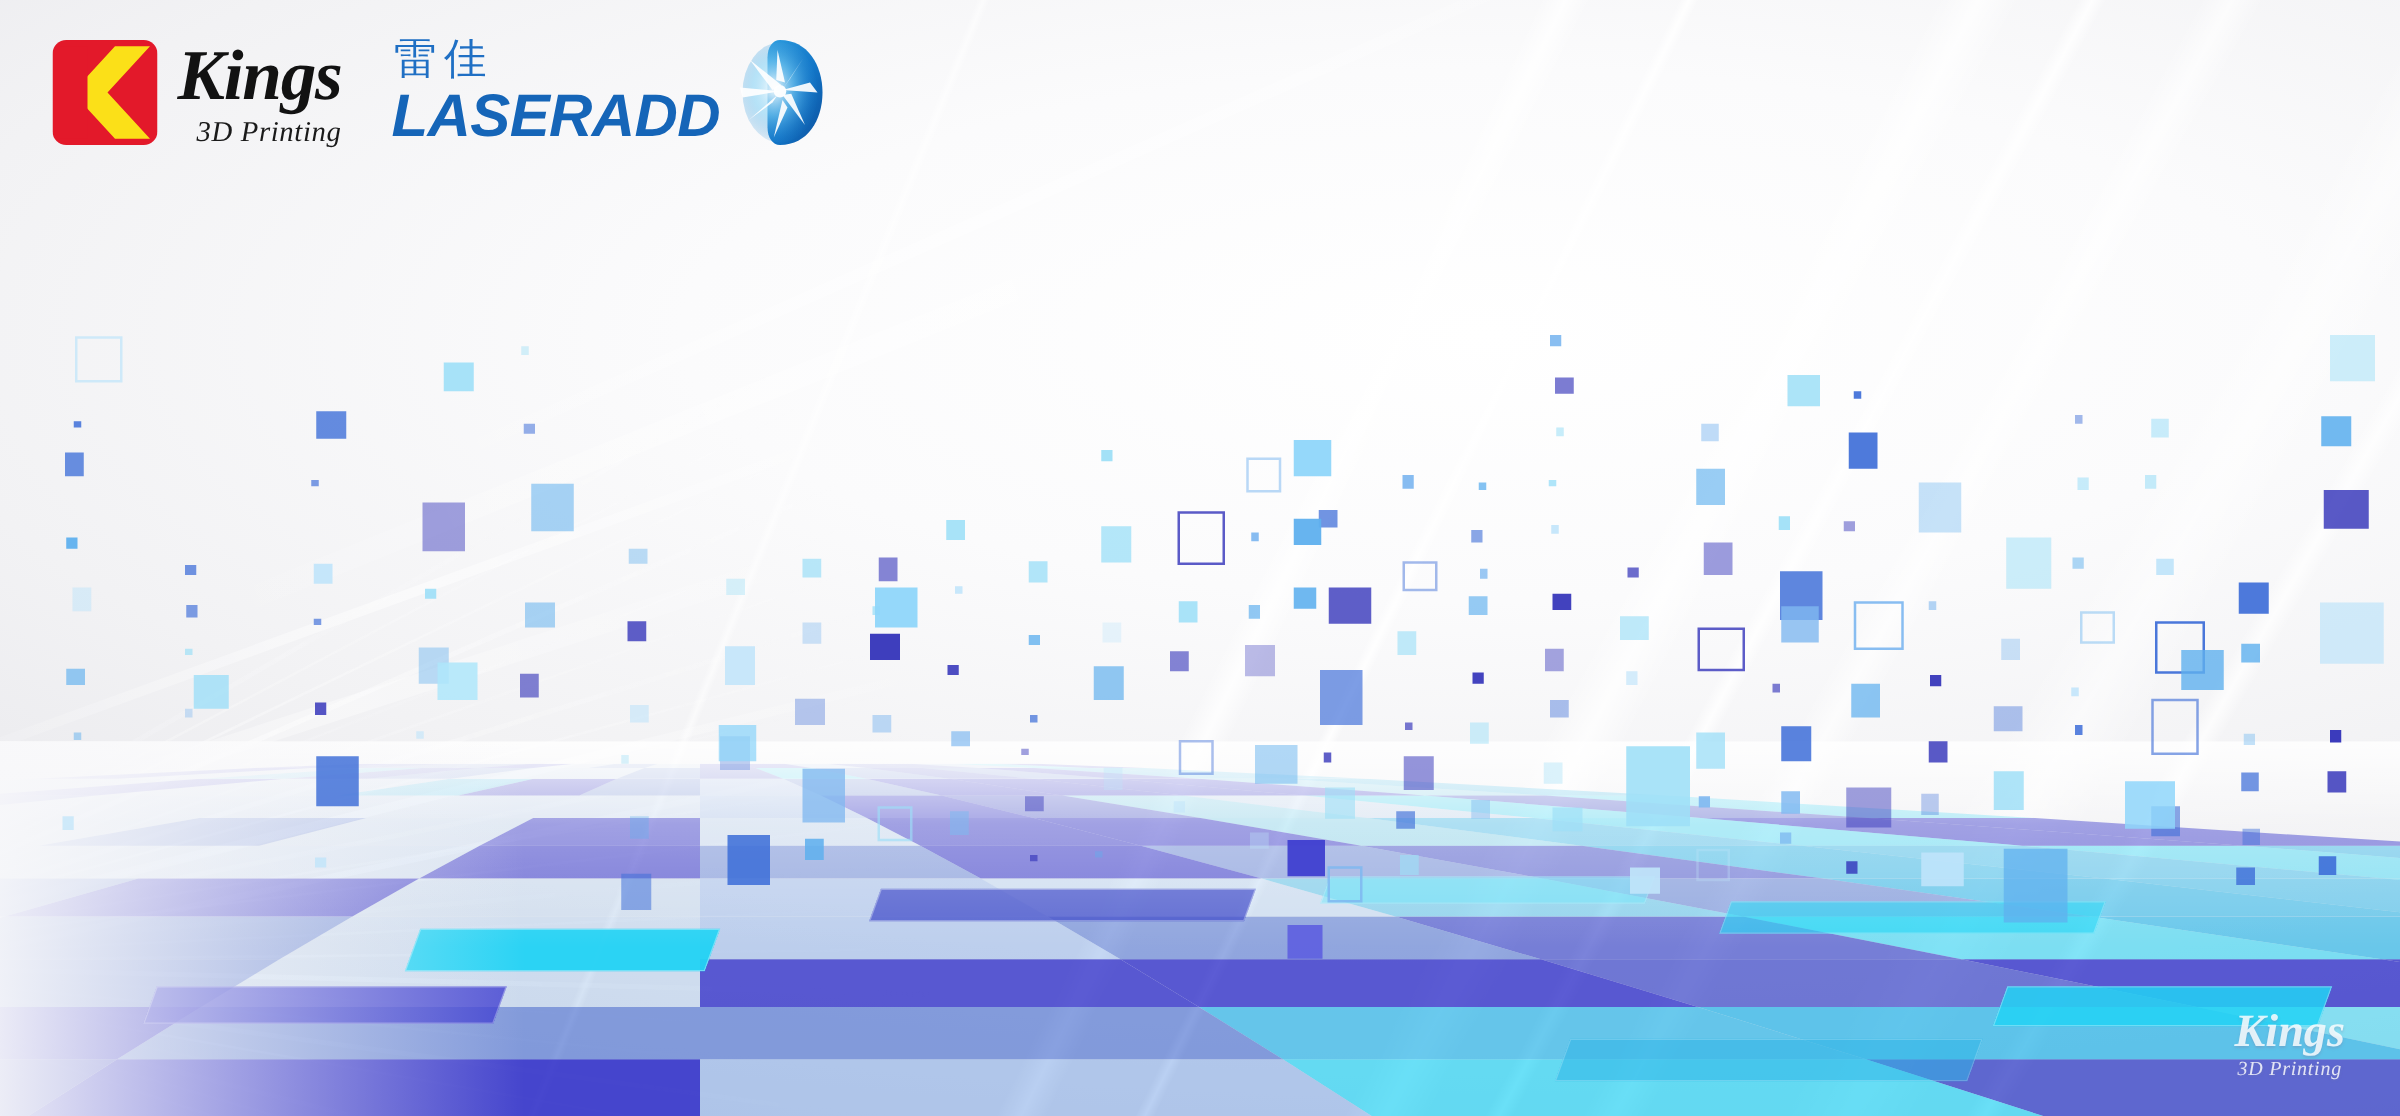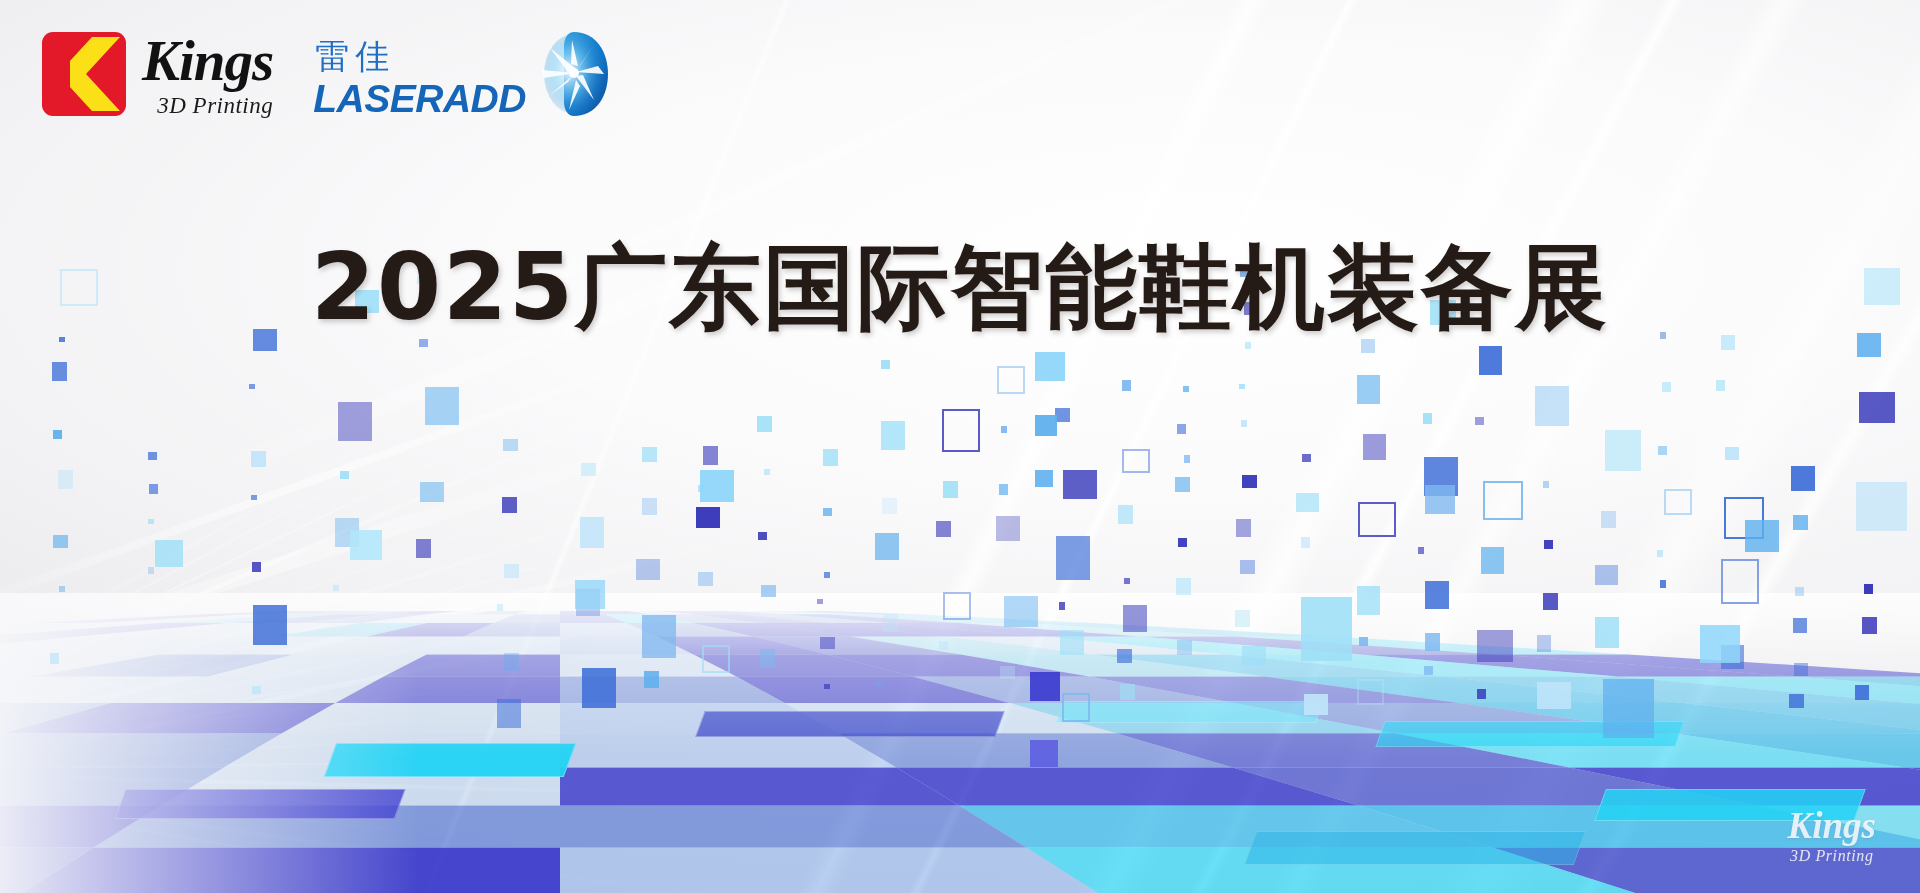--- a/index.html
+++ b/index.html
@@ -69,29 +69,29 @@
   .ktext{display:flex;flex-direction:column;line-height:1;}
   .ktext .kw{
     font-family:"Liberation Serif",serif;font-weight:bold;font-style:italic;
     font-size:57px;color:#121212;letter-spacing:-1px;
   }
   .ktext .ksub{
     font-family:"Liberation Serif",serif;font-style:italic;
     font-size:23px;color:#1a1a1a;text-align:right;margin-top:5px;letter-spacing:.5px;
   }
 
-  .laseradd{display:flex;align-items:flex-end;gap:16px;position:relative;}
+  .laseradd{display:flex;align-items:flex-start;gap:16px;position:relative;}
   .ladd-txt{display:flex;flex-direction:column;align-items:flex-start;line-height:1;}
   .ladd-cn{
     font-family:"DejaVu Sans",sans-serif;font-size:34px;color:#1f6fc4;
     letter-spacing:6px;margin-left:2px;font-weight:500;
   }
   .ladd-en{
     font-family:"Liberation Sans",sans-serif;font-weight:bold;font-style:italic;
-    font-size:39px;color:#1565b8;letter-spacing:-.5px;margin-top:6px;
+    font-size:48px;color:#1565b8;letter-spacing:-.5px;margin-top:6px;
   }
   .burst{position:relative;width:72px;height:86px;margin-left:-4px;margin-bottom:2px;}
 
   
   .title{
     position:absolute;left:0;right:0;top:226px;text-align:center;
     font-family:"DejaVu Sans",sans-serif;
   }
   .tline{
     color:#241a16;font-weight:bold;line-height:1.08;
@@ -567,21 +567,20 @@
             <path d="M55 16 L39 40 L44 33 Z"></path>
           </g>
           <circle cx="36" cy="43" r="5" fill="#ffffff" opacity=".95"></circle>
         </svg>
       </div>
     </div>
 
   </div>
 
   <div class="title">
-    <div class="tline tline2">2025广东国际智能鞋机装备展</div>
   </div>
 
   <div class="watermark">
     <div class="wm1">Kings</div>
     <div class="wm2">3D Printing</div>
   </div>
 
 </div>
 
 </body></html>

